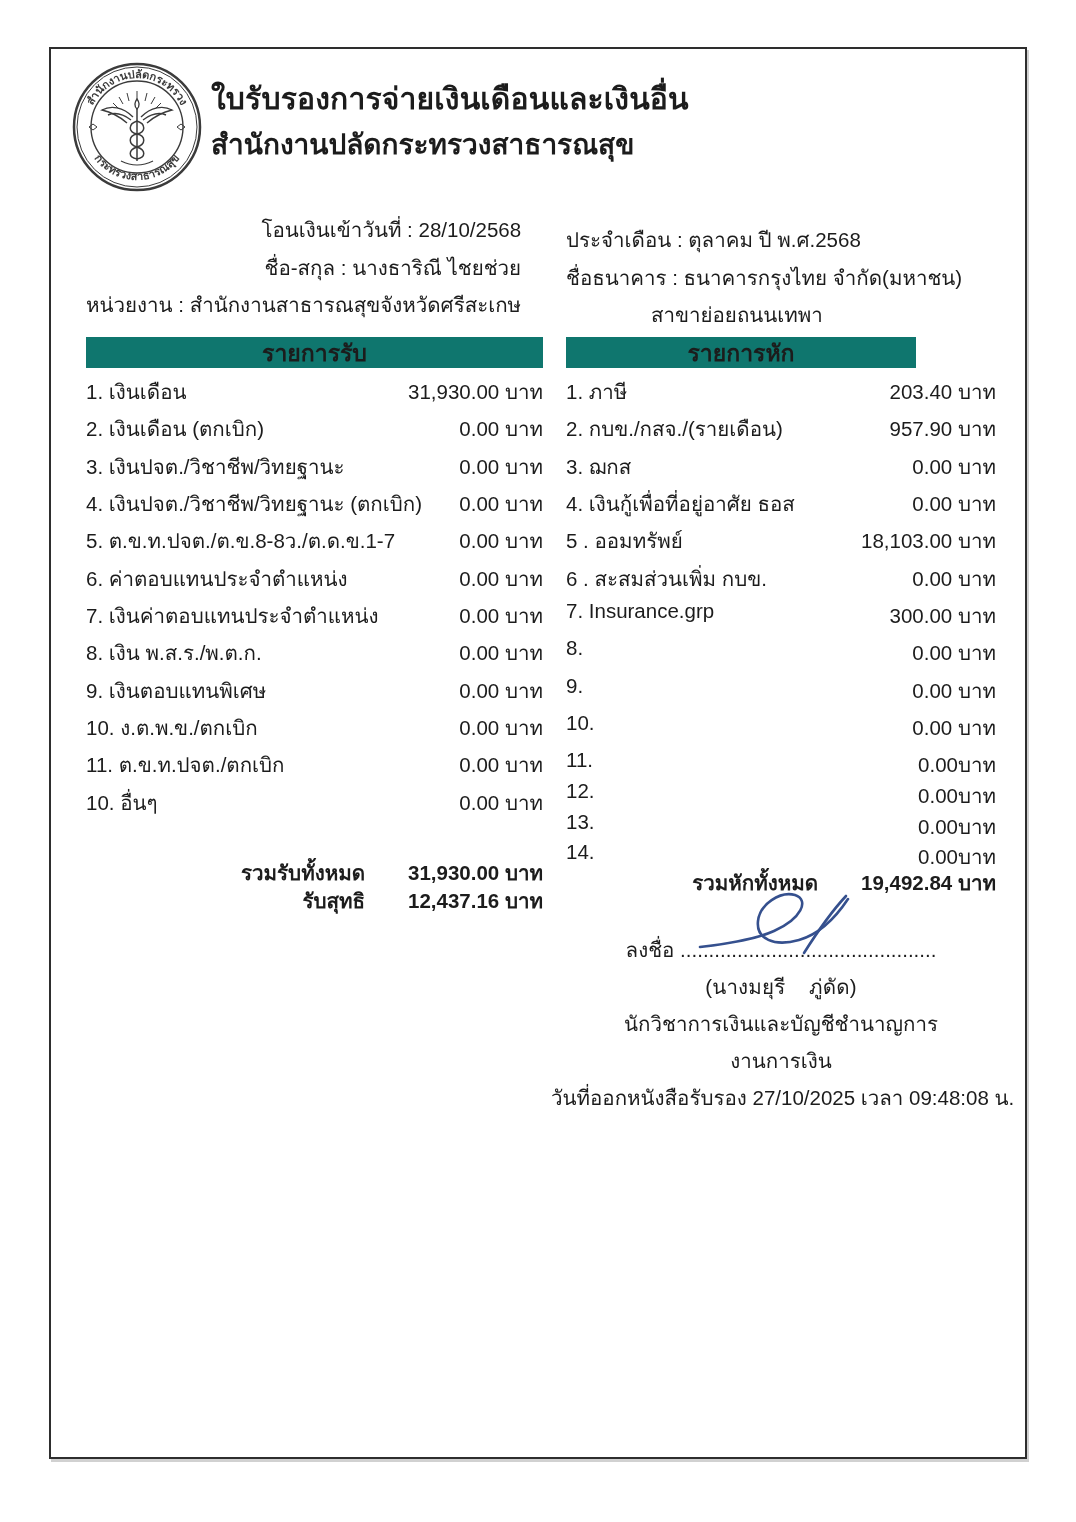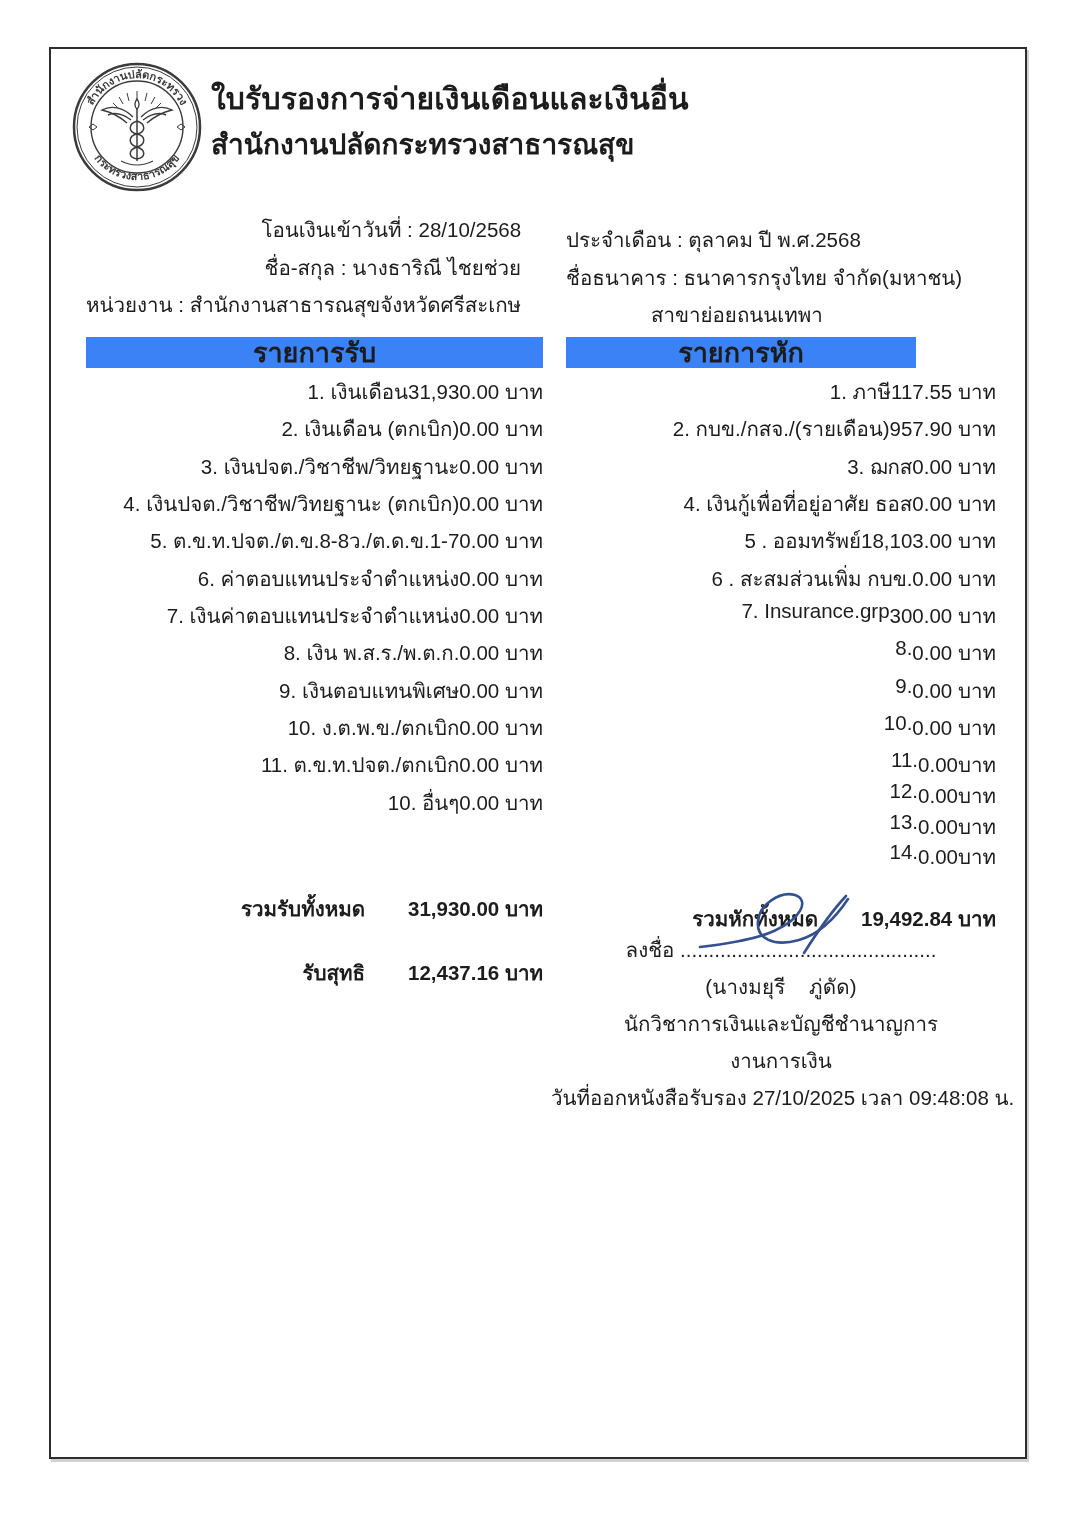--- a/index.html
+++ b/index.html
@@ -8,35 +8,35 @@
   .frame { position:absolute; left:49px; top:47px; width:978px; height:1412px;
     border:2px solid #2e2e2e; background:#fff; box-shadow:2px 3px 0 rgba(0,0,0,.18); }
   .logo { position:absolute; left:20px; top:12px; width:132px; height:132px; }
   .titles { position:absolute; left:160px; top:26px; }
   .doc-title { font-size:30px; font-weight:bold; letter-spacing:.2px; }
   .doc-subtitle { font-size:28px; font-weight:bold; }
   .info { position:absolute; font-size:20.5px; line-height:37.5px; white-space:nowrap; }
   .info-left { left:35px; top:162px;text-align:right; }
   .info-right { left:515px; top:124px;margin-top:48px; }
   .branch-line { padding-left:85px; }
-  .band { position:absolute; top:288px; height:31px; background:#3b82f6;
+  .band { position:absolute; top:288px; height:31px; background:#0f766e;
     display:flex; align-items:center; justify-content:center;
-    font-size:27px; font-weight:bold; }
+    font-size:23px; font-weight:bold; }
   .band-left { left:35px; width:457px; }
   .band-right { left:515px; width:350px; }
   .list { position:absolute; top:326px; font-size:20.5px; }
   .list-left { left:35px; width:457px; }
   .list-right { left:515px; width:430px; }
-  .row { height:37.35px; display:flex; justify-content:flex-end; align-items:flex-start;margin-left:20px; }
+  .row { height:37.35px; display:flex; justify-content:space-between; align-items:flex-start; }
   .row.tight { height:30.6px; }
   .row .lbl { white-space:nowrap; }
   .row .amt { white-space:nowrap; text-align:right; }
   .totals-left { position:absolute; left:35px; top:810px; width:457px; font-size:20.5px; }
   .totals-right { position:absolute; left:515px; top:820px; width:430px; font-size:20.5px; }
-  .total-row { display:flex; justify-content:flex-end; font-weight:bold; line-height:28px;margin-top:36px; }
+  .total-row { display:flex; justify-content:flex-end; font-weight:bold; line-height:28px; }
   .total-row .t-amt { width:178px; text-align:right; white-space:nowrap; }
   .total-row .t-lbl { white-space:nowrap; }
   .words { margin-top:7px; text-align:right; font-size:20.5px; white-space:nowrap; }
   .sig-block { position:absolute; left:500px; top:882px; width:460px;
     text-align:center; font-size:20.5px; line-height:37px; }
   .sig-line { position:relative; display:inline-block; margin-bottom:0; }
   .sig-svg { position:absolute; left:62px; top:-42px; pointer-events:none; }
   .sig-name { letter-spacing:.2px; }
   .issue-line { white-space:nowrap; }
   svg text { font-family:"Liberation Sans","DejaVu Sans",sans-serif; }
@@ -152,21 +152,21 @@
       </div>
     <div class="row">
         <span class="lbl">10. อื่นๆ</span>
         <span class="amt">0.00 บาท</span>
       </div>
   </div>
 
   <div class="list list-right">
     <div class="row">
         <span class="lbl">1. ภาษี</span>
-        <span class="amt">117.55 บาท</span>
+        <span class="amt">203.40 บาท</span>
       </div>
     <div class="row">
         <span class="lbl">2. กบข./กสจ./(รายเดือน)</span>
         <span class="amt">957.90 บาท</span>
       </div>
     <div class="row">
         <span class="lbl">3. ฌกส</span>
         <span class="amt">0.00 บาท</span>
       </div>
     <div class="row">

